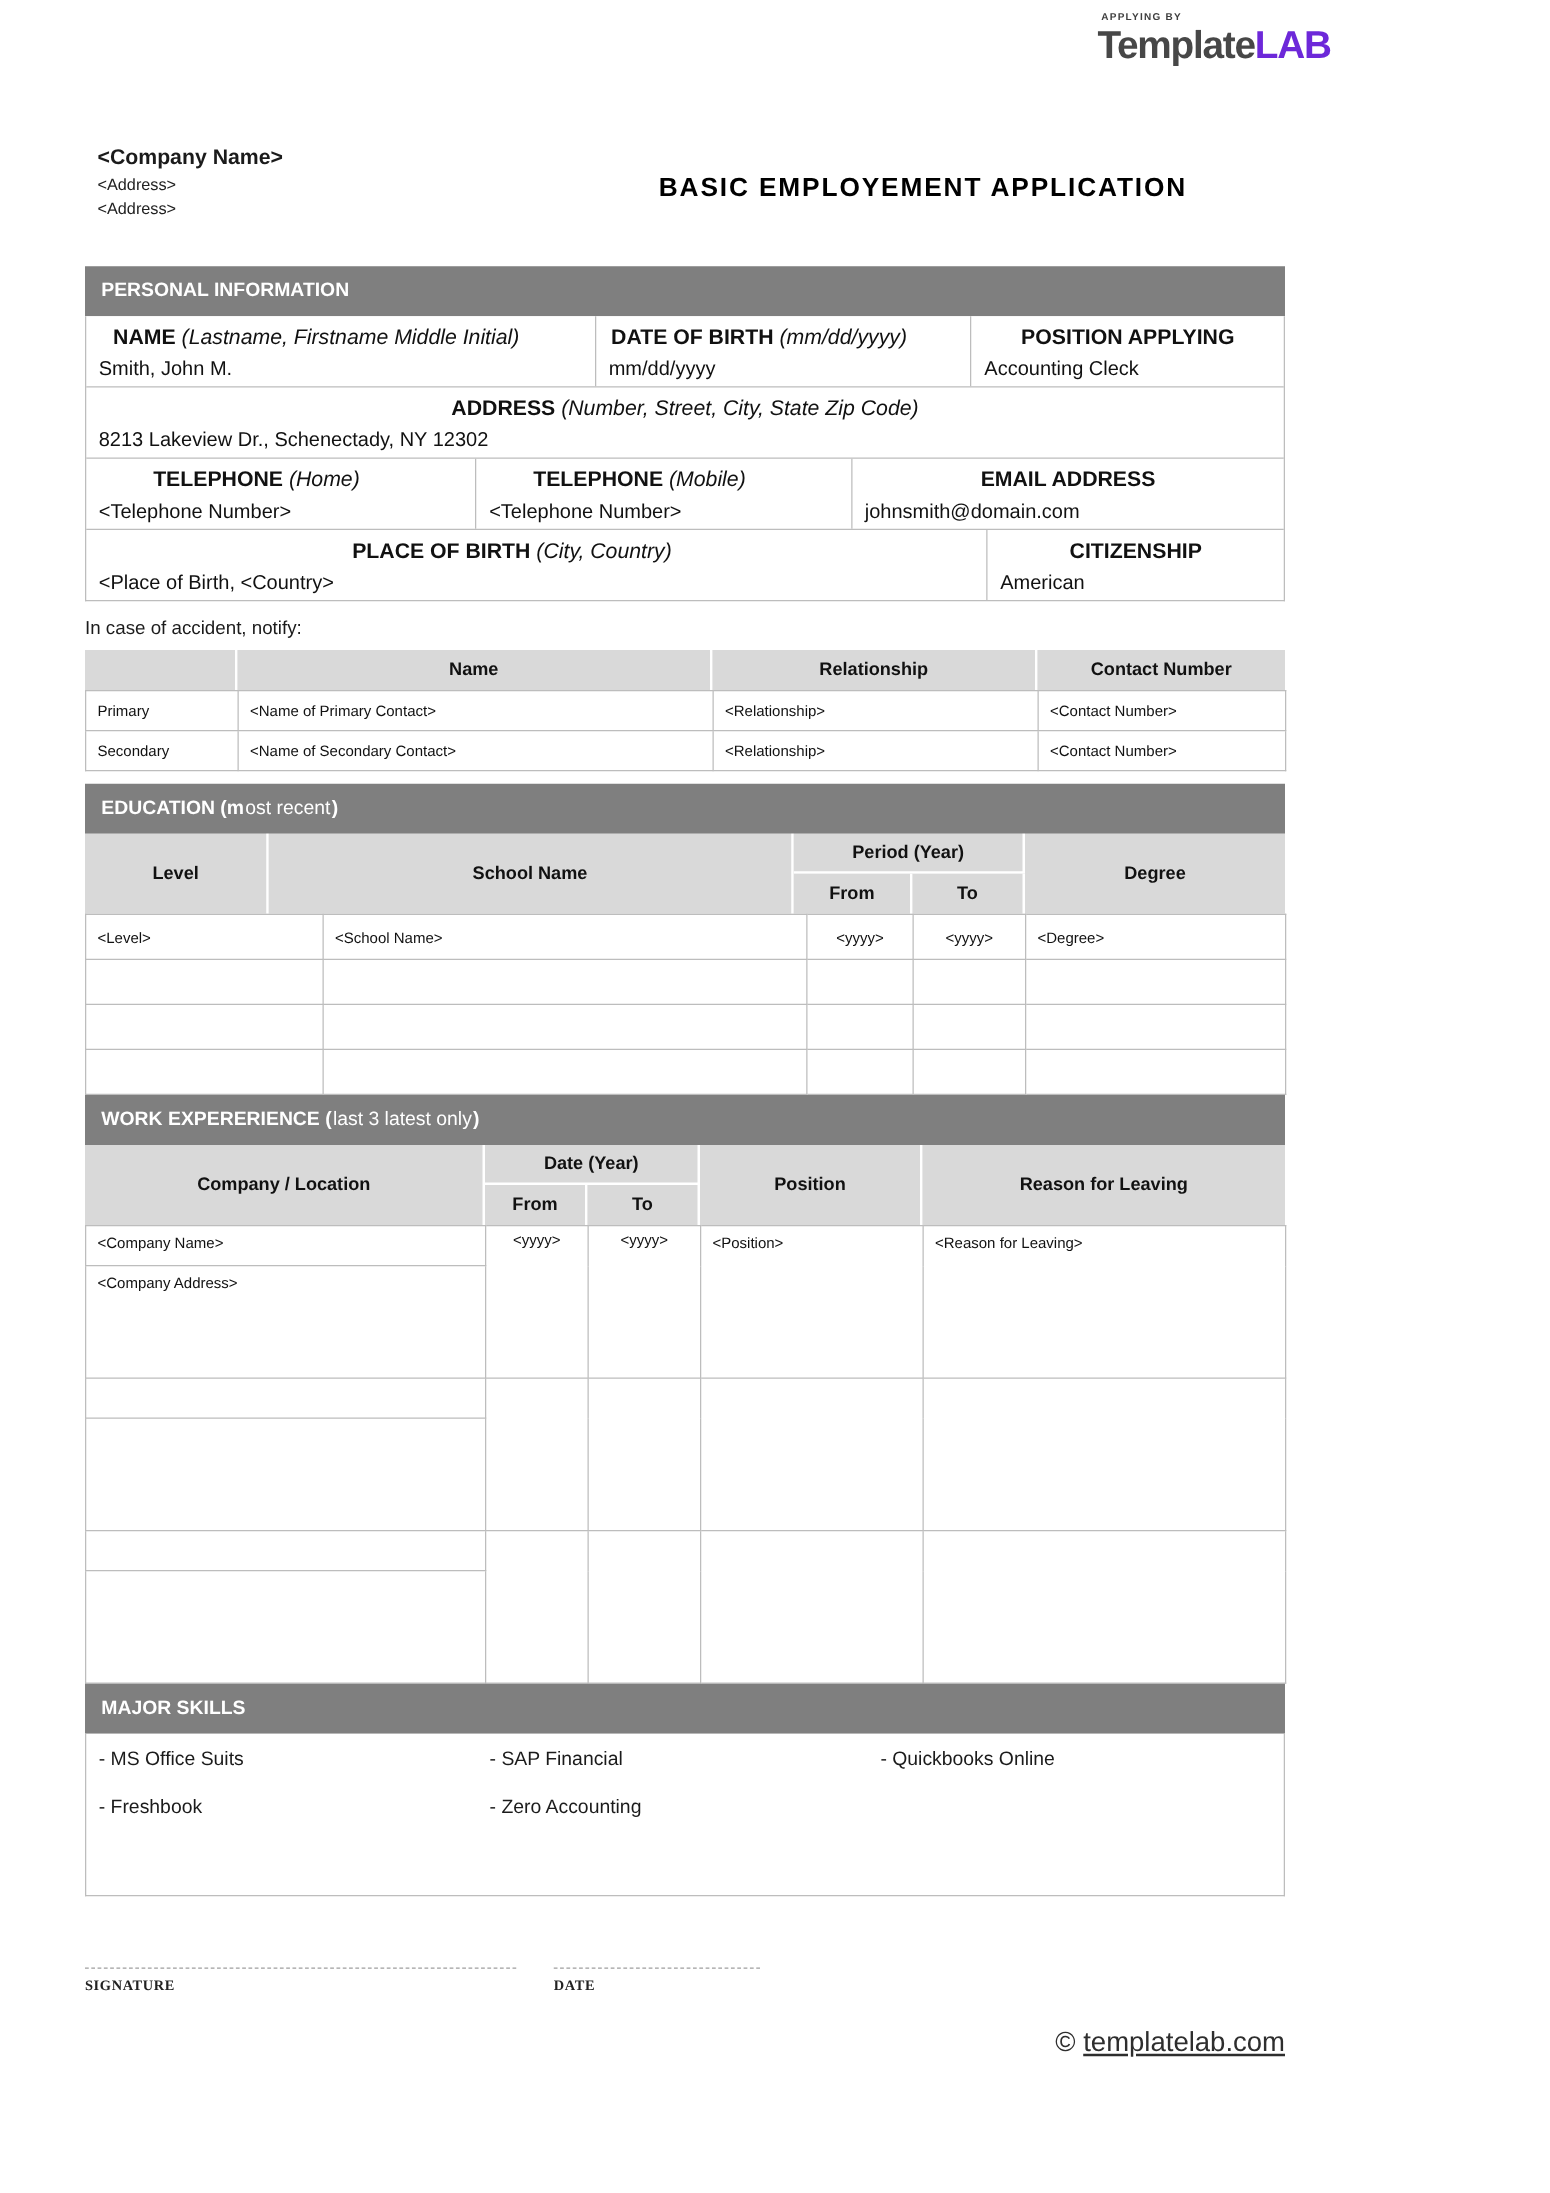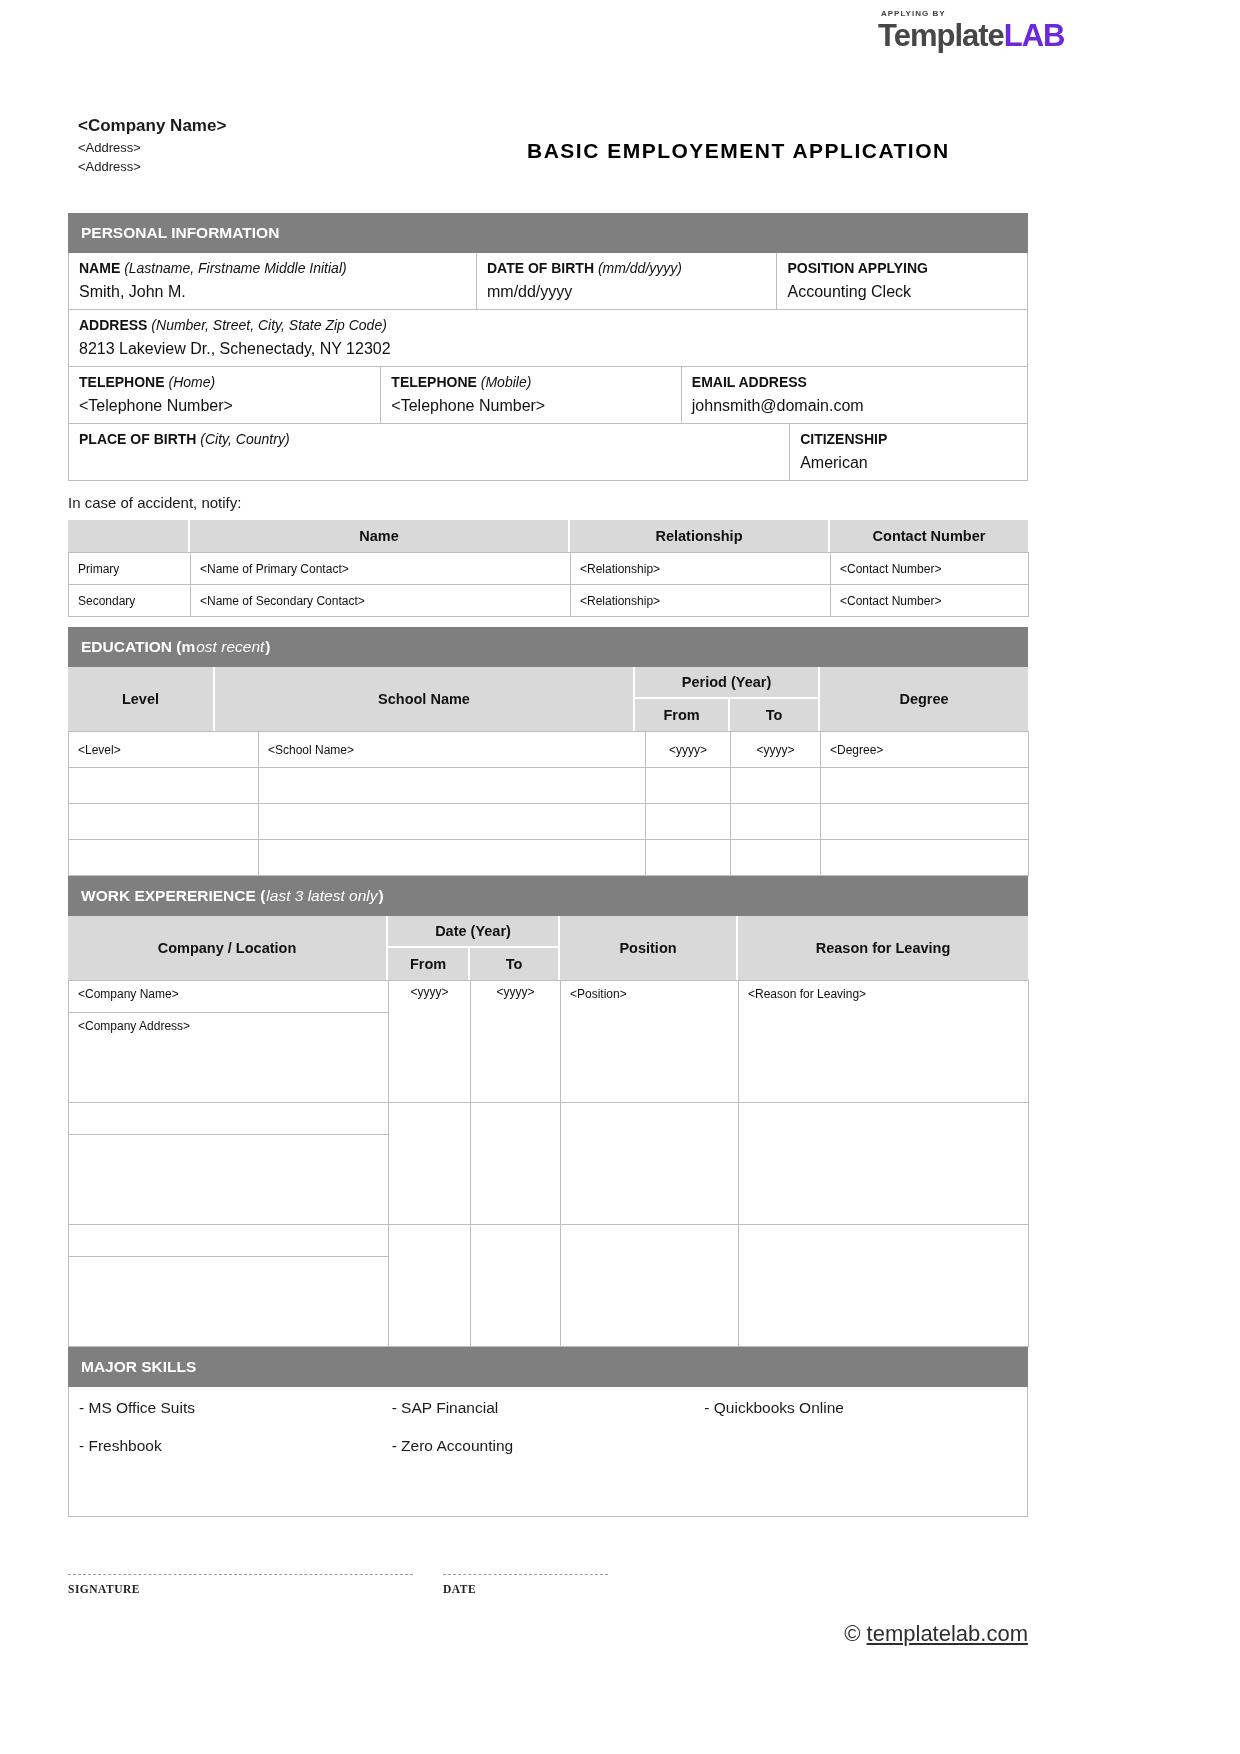--- a/index.html
+++ b/index.html
@@ -30,29 +30,29 @@
   }
 
   
   .content { position:absolute; top:213px; left:68px; width:960px; }
 
   .section-bar {
     background:#7f7f7f; color:#ffffff;
     height:40px; display:flex; align-items:center;
     padding-left:13px; font-size:15.5px; font-weight:bold;
   }
-  .section-bar .bt-i { font-style:italic; font-weight:normal; margin:12px 1px; } .mt10 { margin-top:10px; }
+  .section-bar .bt-i { font-weight:normal; margin:12px 1px; } .mt10 { margin-top:10px; }
 
   
   .pi-grid { border:1px solid #bdbdbd; border-top:none; background:#fff; }
   .pi-row { display:flex; }
   .pi-row + .pi-row { border-top:1px solid #bdbdbd; }
   .pi-cell { padding:7px 10px 6px 10px; height:56px; }
   .pi-cell + .pi-cell { border-left:1px solid #bdbdbd;margin-left:39px; }
-  .cell-label { font-size:14px; font-weight:bold; color:#111; }
+  .cell-label { font-size:17px; font-weight:bold; color:#111;text-align:center; }
   .cell-label i { font-weight:normal; font-style:italic; }
   .cell-value { font-size:16px; margin-top:7px; color:#111; }
 
   
   table { border-collapse:collapse; table-layout:fixed; width:960px; }
   .hdr-table { border-collapse:separate; border-spacing:0; }
   .hdr-table td {
     background:#d9d9d9; text-align:center; vertical-align:middle;
     font-size:14.5px; font-weight:bold; height:32px; color:#111;
   }
@@ -145,20 +145,21 @@
           <div class="cell-value">&lt;Telephone Number&gt;</div>
         </div>
         <div class="pi-cell" style="width:378px">
           <div class="cell-label"><b>EMAIL ADDRESS</b></div>
           <div class="cell-value">johnsmith@domain.com</div>
         </div>
       </div>
       <div class="pi-row">
         <div class="pi-cell" style="width:712px">
           <div class="cell-label"><b>PLACE OF BIRTH</b> <i>(City, Country)</i></div>
+          <div class="cell-value">&lt;Place of Birth, &lt;Country&gt;</div>
         </div>
         <div class="pi-cell" style="width:248px">
           <div class="cell-label"><b>CITIZENSHIP</b></div>
           <div class="cell-value">American</div>
         </div>
       </div>
     </div>
 
     <div class="accident-intro">In case of accident, notify:</div>
 

